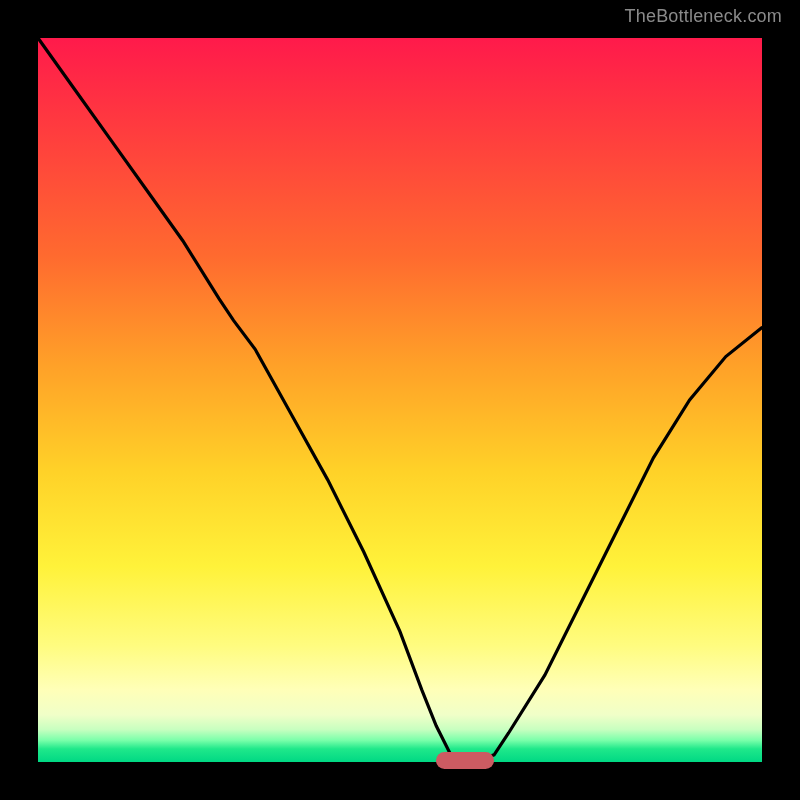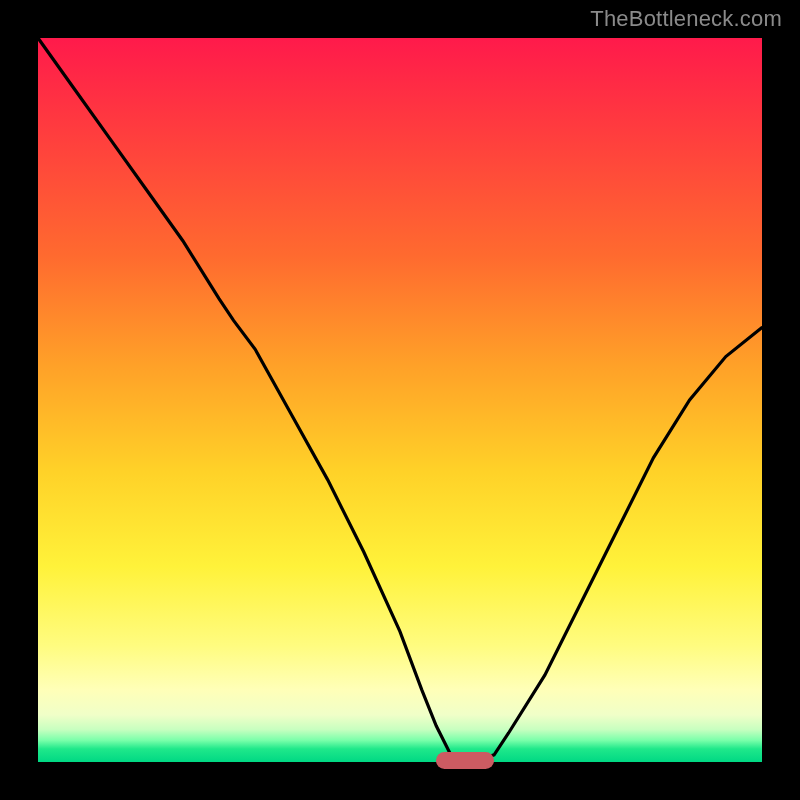--- a/index.html
+++ b/index.html
@@ -39,21 +39,21 @@
       #7affaa 97%,
       #1fe88a 98.2%,
       #00d884 100%
     );
   }
   .watermark {
     position: absolute;
     top: 6px;
     right: 18px;
     color: #8a8a8a;
-    font-size: 22px;
+    font-size: 18px;
     letter-spacing: 0.2px;
   }
   svg.overlay {
     position: absolute;
     top: 38px;
     left: 38px;
     width: 724px;
     height: 724px;
     overflow: visible;
   }

